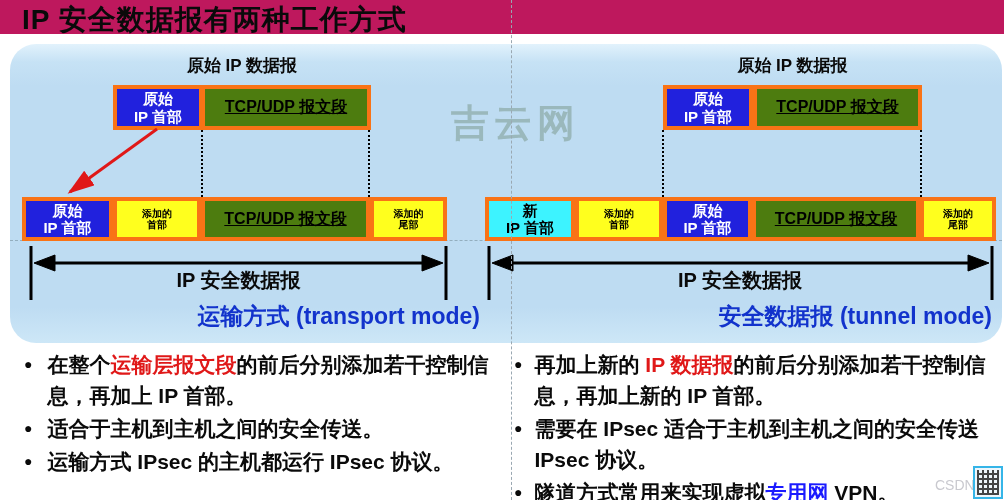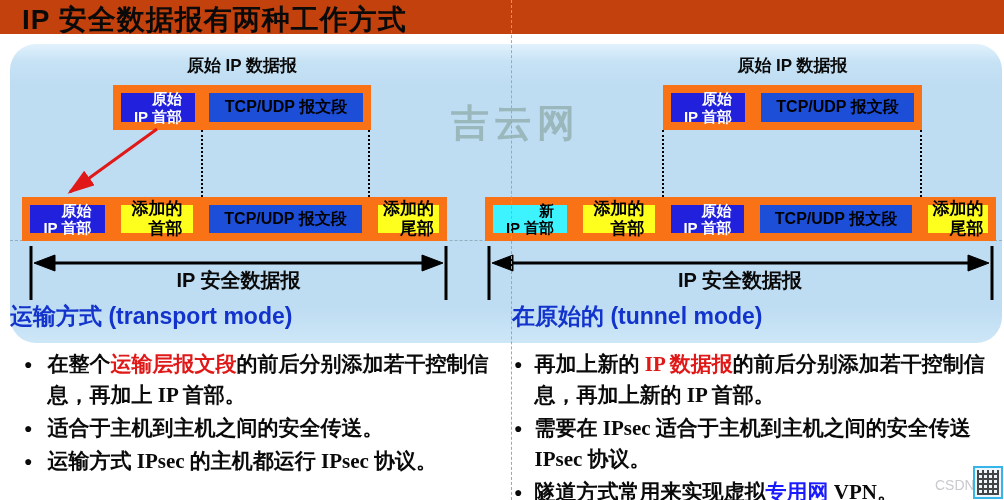--- a/index.html
+++ b/index.html
@@ -4,21 +4,21 @@
 <style>
   html,body{margin:0;padding:0;}
   body{
     width:1004px;height:500px;position:relative;overflow:hidden;
     background:#ffffff;
     font-family:"Liberation Sans","DejaVu Sans",sans-serif;
   }
   
   .title-bar{
     position:absolute;left:0;top:0;width:1004px;height:34px;
-    background:#c2410c;
+    background:#be185d;
   }
   .title-text{
     position:absolute;left:22px;top:1px;
     font-size:28px;font-weight:700;color:#0a0a0a;letter-spacing:1px;
     white-space:nowrap;
   }
   
   .panel{
     position:absolute;left:10px;top:44px;width:992px;height:299px;
     border-radius:26px;
@@ -31,38 +31,38 @@
   .h-dashed{
     position:absolute;left:10px;top:240px;width:992px;height:0;
     border-top:1px dashed #93aebe;z-index:1;
   }
   
   .dg-header{
     position:absolute;top:54px;font-size:17px;font-weight:700;color:#0a0a0a;
     text-align:center;z-index:2;
   }
   .box{
-    position:absolute;box-sizing:border-box;border:8px solid #f97316;
-    display:flex;align-items:center;justify-content:center;text-align:right;
+    position:absolute;box-sizing:border-box;border:4px solid #f97316;
+    display:flex;align-items:center;justify-content:center;text-align:center;
     font-weight:700;white-space:pre-line;line-height:1.15;z-index:2;
   }
   .c-blue{background:#2121dd;color:#ffffff;font-size:15px;}
-  .c-green{background:#1d4ed8;color:#000000;font-size:16px;}
-  .c-yellow{background:#ffff1e;color:#000000;font-size:17px;}
+  .c-green{background:#4d7c0f;color:#000000;font-size:16px;text-decoration:underline;}
+  .c-yellow{background:#ffff1e;color:#000000;font-size:10px;}
   .c-cyan{background:#3df3ff;color:#000000;font-size:15px;}
   .dotted-drop{
     position:absolute;width:0;border-left:2px dotted #000;z-index:1;
   }
   .span-label{
     position:absolute;top:267px;font-size:20px;font-weight:700;color:#0a0a0a;
     text-align:center;z-index:3;
   }
   .mode-label{
     position:absolute;top:301px;font-size:23px;font-weight:700;color:#1233cc;
-    text-align:left;z-index:3;
+    text-align:right;z-index:3;
   }
   
   .overlay{position:absolute;left:0;top:0;width:1004px;height:500px;z-index:3;pointer-events:none;}
   
   .site-watermark{
     position:absolute;left:451px;top:98px;z-index:2;
     font-size:38px;font-weight:700;letter-spacing:5px;
     color:rgba(130,160,152,0.6);
   }
   
@@ -70,21 +70,21 @@
     position:absolute;top:349px;z-index:5;
   }
   .bullets-left{left:20px;width:478px;}
   .bullets-right{left:514px;width:482px;}
   .bullet{
     display:flex;align-items:flex-start;margin-bottom:2px;
     font-size:21px;font-weight:700;color:#0a0a0a;line-height:31px;
   }
   .dot{flex:0 0 auto;font-size:14px;line-height:31px;margin-right:15px;margin-left:4px;}
   .bullets-right .dot{margin-right:12px;margin-left:0;}
-  .btxt{flex:1 1 auto;font-family:Liberation Serif, serif;}
+  .btxt{flex:1 1 auto;}
   .hl-red{color:#e01818;}
   .hl-blue{color:#1a1aff;}
   
   .csdn-text{
     position:absolute;left:935px;top:477px;font-size:14px;color:#c9c9cf;z-index:6;
     white-space:nowrap;
   }
   .csdn-avatar{
     position:absolute;left:973px;top:466px;width:30px;height:33px;z-index:6;
     box-sizing:border-box;border:2px solid #35b5e8;background:#eef6fb;
@@ -146,21 +146,21 @@
 IP 首部</div>
 <div class="box c-yellow" style="left:575px;top:197px;width:88px;height:44px;">添加的
 首部</div>
 <div class="box c-blue" style="left:663px;top:197px;width:89px;height:44px;">原始
 IP 首部</div>
 <div class="box c-green" style="left:752px;top:197px;width:168px;height:44px;">TCP/UDP 报文段</div>
 <div class="box c-yellow" style="left:920px;top:197px;width:76px;height:44px;">添加的
 尾部</div>
 
 <div class="span-label" style="left:489px;width:502px;">IP 安全数据报</div>
-<div class="mode-label" style="left:512px;width:480px;">在原始的 (tunnel mode)</div>
+<div class="mode-label" style="left:512px;width:480px;">安全数据报 (tunnel mode)</div>
 
 <svg class="overlay" viewBox="0 0 1004 500" xmlns="http://www.w3.org/2000/svg">
   <defs>
     <marker id="mr" markerWidth="10" markerHeight="8" refX="8" refY="3" orient="auto" markerUnits="strokeWidth">
       <path d="M0,0 L9,3 L0,6 Z" fill="#e01818"></path>
     </marker>
   </defs>
 
   <g>
     <line x1="157" y1="129" x2="70" y2="192" stroke="#e01818" stroke-width="3" marker-end="url(#mr)"></line>

